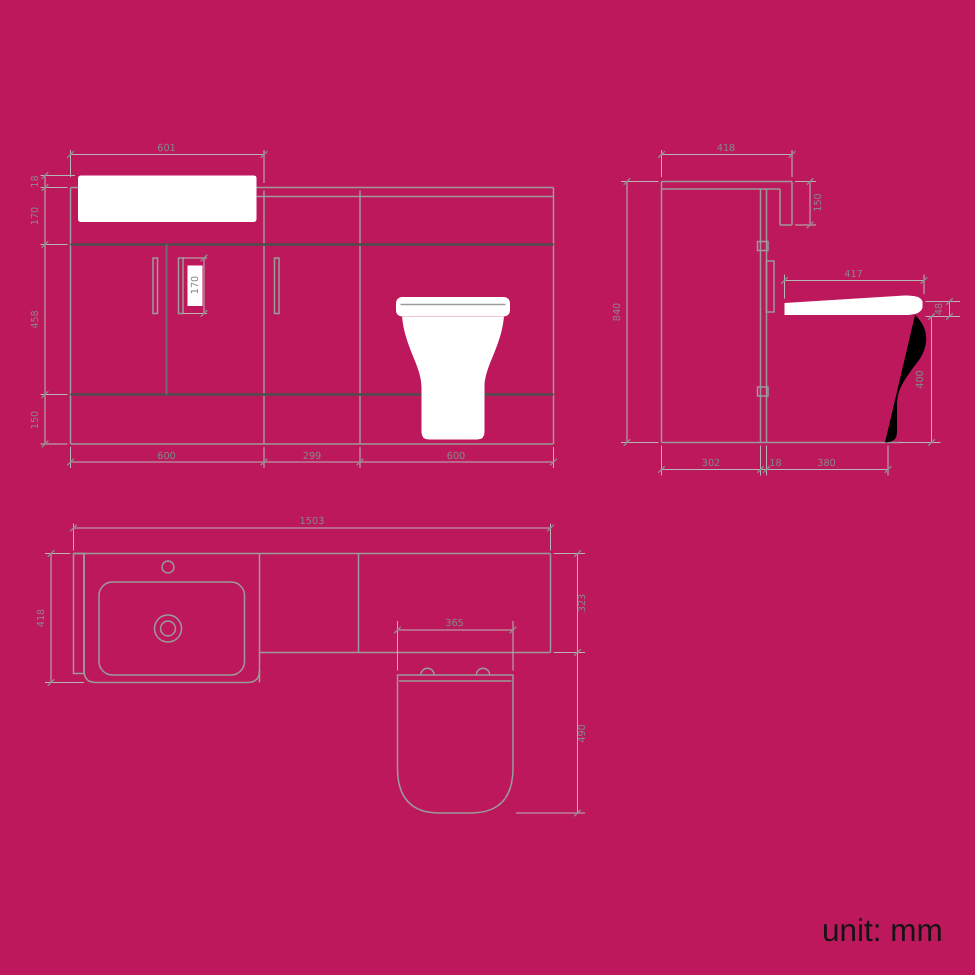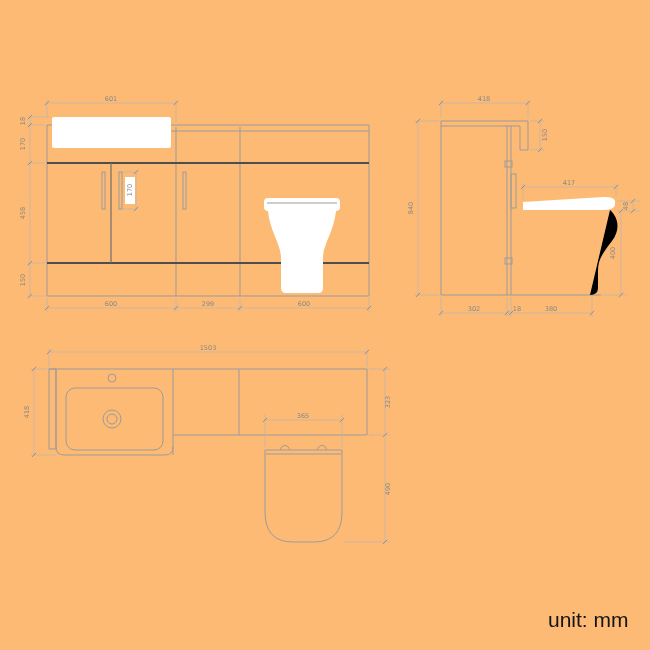--- a/index.html
+++ b/index.html
@@ -1,16 +1,16 @@
 <!DOCTYPE html>
 <html><head>
 <meta charset="utf-8">
 <style>
   html,body{margin:0;padding:0;background:#fff;}
-  .canvas{position:relative;width:650px;height:650px;background:#fdba74;overflow:hidden;
+  .canvas{position:relative;width:650px;height:650px;background:#be185d;overflow:hidden;
           font-family:"DejaVu Sans",sans-serif;}
   svg{position:absolute;left:0;top:0;}
   .ln line,.ln path,.ln rect,.ln circle{stroke:#9b9b9b;stroke-width:1;fill:none;}
   .fillw{fill:#ffffff;}
   .dark{stroke:#4e4e4e;stroke-width:1.8;}
   .mid{stroke:#6f6f6f;stroke-width:1.2;}
   .dim line{stroke:#b6b6b6;stroke-width:0.7;fill:none;}
   .ticks{stroke:#8d8d8d;stroke-width:0.9;fill:none;}
   text.dlabel{font:6.5px "DejaVu Sans",sans-serif;fill:#878787;}
   text.unit{font:21px "Liberation Sans",sans-serif;fill:#141414;}

